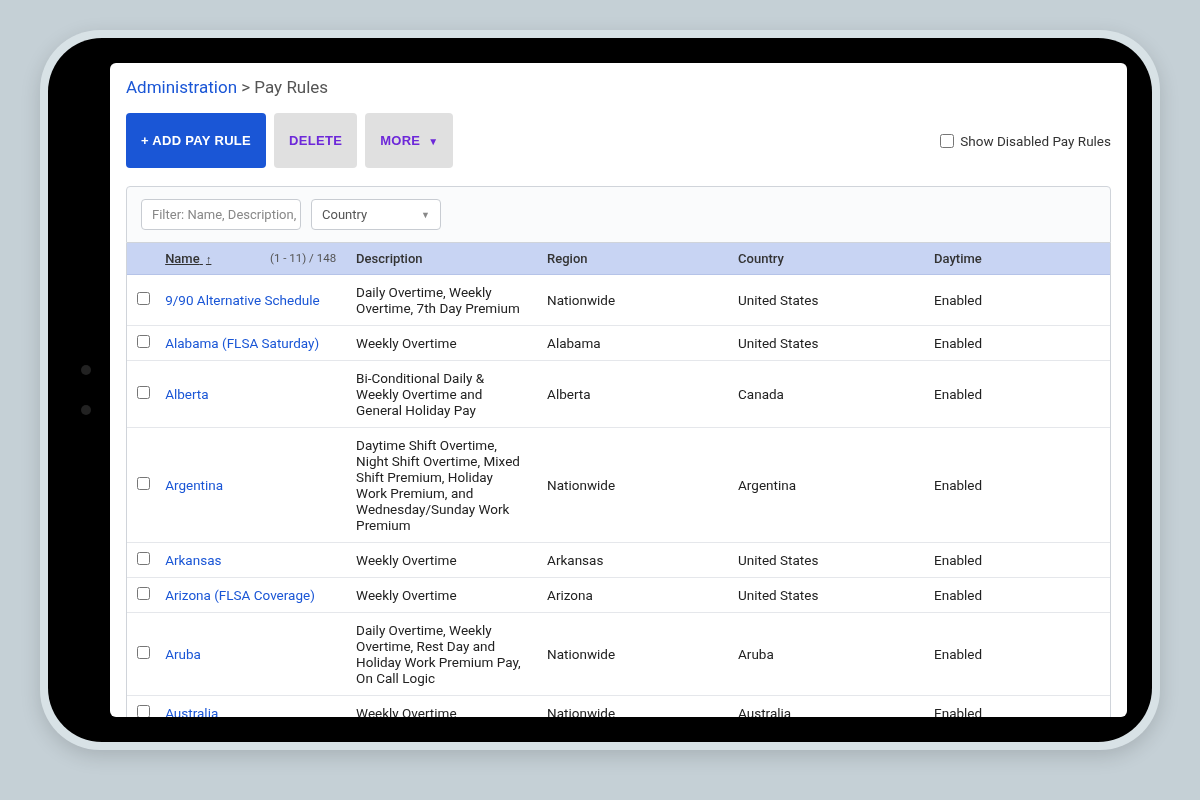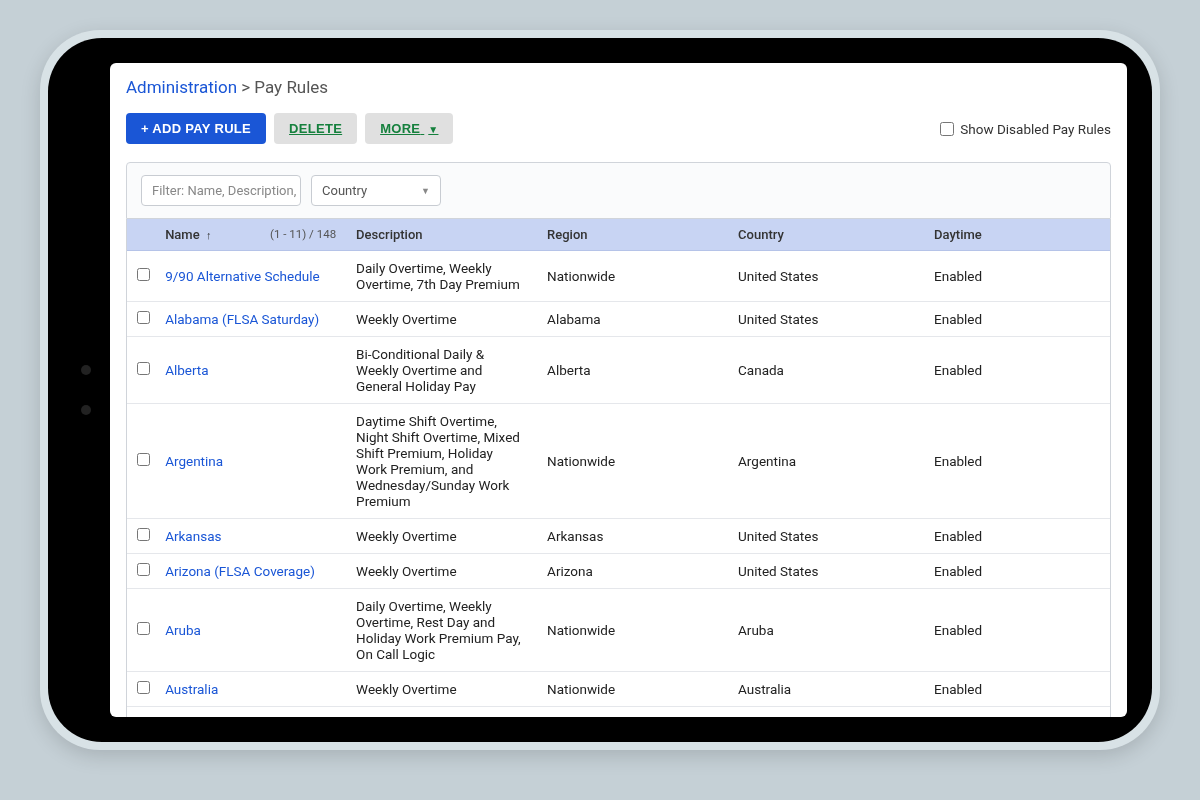--- a/index.html
+++ b/index.html
@@ -80,37 +80,36 @@
       display: flex;
       align-items: center;
       justify-content: space-between;
       margin-bottom: 18px;
     }
     .toolbar-left {
       display: flex;
       gap: 8px;
     }
     .btn {
-      padding: 8px 15px;
+      padding: 20px 15px;
       font-size: 13px;
       font-weight: 700;
       border: none;
       border-radius: 4px;
       cursor: pointer;
       letter-spacing: 0.3px;
       text-transform: uppercase;
     }
     .btn-primary {
       background: #1a56d6;
       color: #fff;
     }
     .btn-secondary {
       background: #e0e0e0;
-      color: #15803d;
-      text-decoration: underline;
+      color: #6d28d9;
     }
     .btn .caret {
       font-size: 10px;
       margin-left: 4px;
     }
     .toolbar-right {
       display: flex;
       align-items: center;
       gap: 6px;
       font-size: 13.5px;
@@ -172,20 +171,21 @@
       background: #c8d4f3;
       color: #333;
       font-weight: 500;
       text-align: left;
       padding: 8px 10px;
       font-size: 13px;
       border-bottom: 1px solid #b5c3e8;
     }
     thead th.name-col {
       position: relative;
+      text-decoration: underline;
     }
     .sort-arrow {
       font-size: 11px;
       margin-left: 3px;
     }
     .pager {
       float: right;
       font-size: 11.5px;
       color: #555;
       font-weight: 400;

